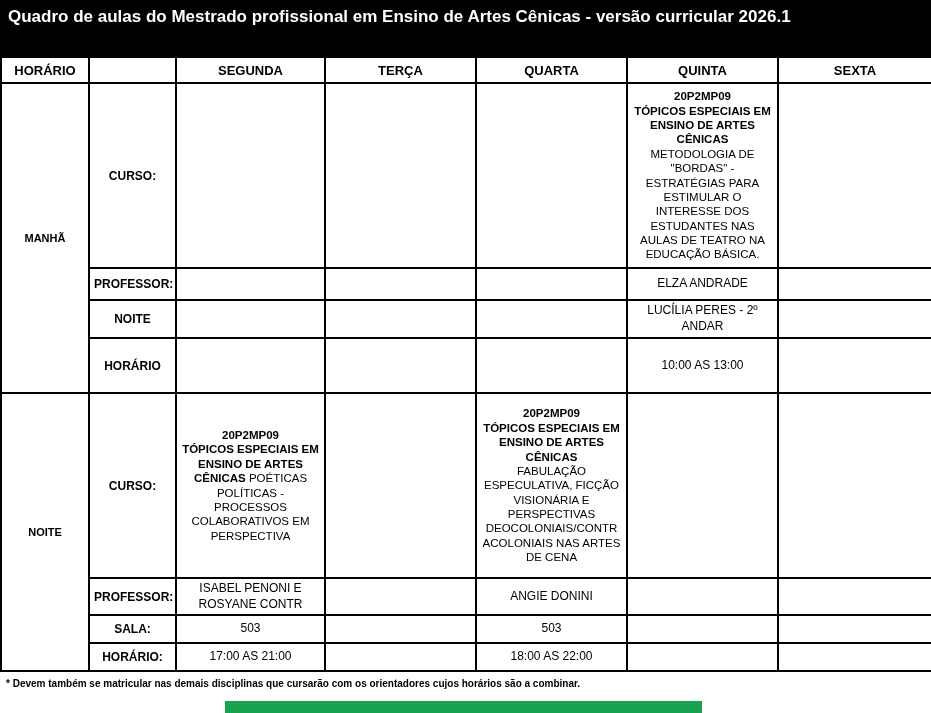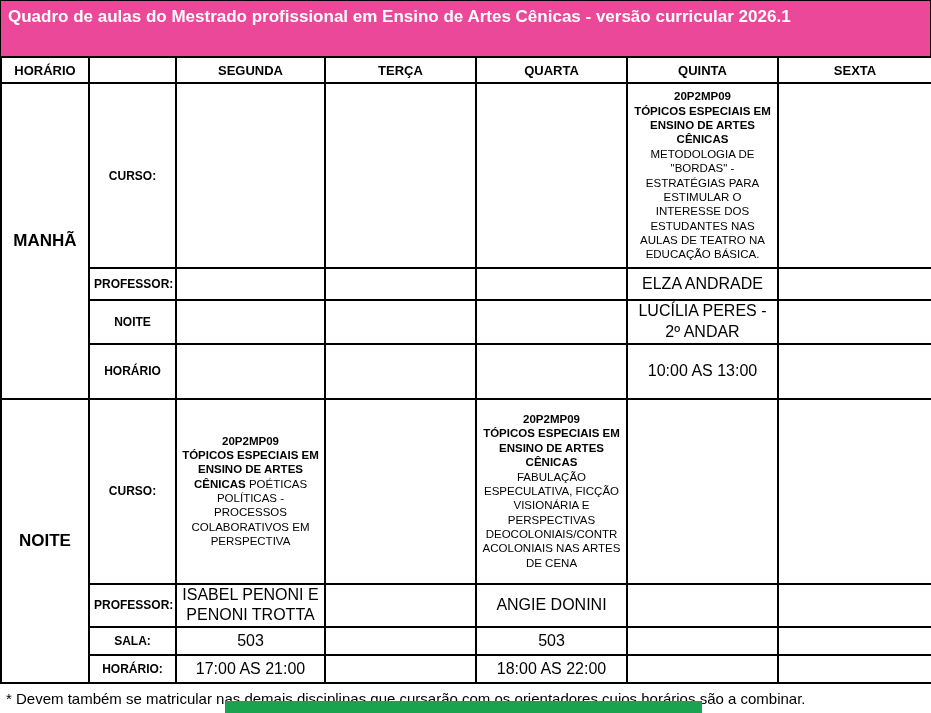--- a/index.html
+++ b/index.html
@@ -20,53 +20,53 @@
     width: 931px; table-layout: fixed; border-collapse: collapse;
     background: #fff;
   }
   .schedule th, .schedule td {
     border: 2px solid #000;
     padding: 0 4px;
     text-align: center; vertical-align: middle;
     overflow: hidden;
   }
   .schedule th { font-size: 13px; font-weight: bold; height: 24px; }
-  .period   { font-weight: bold; font-size: 17px; }
+  .period   { font-weight: bold; font-size: 11px; }
   .rowlabel { font-weight: bold; font-size: 12px; }
-  .value    { font-size: 16px; line-height: 1.3; }
+  .value    { font-size: 12px; line-height: 1.3; }
   .course-cell {
     vertical-align: top;
     padding: 9px 7px 4px;
     font-size: 11.5px; line-height: 1.25;
     overflow-wrap: break-word;
     margin-top: 32px;
   }
   .code, .ctitle { font-weight: bold; }
   .flow .ctitle, .flow .cdesc { display: inline; }
   tr.r-curso  { height: 185px; }
   tr.rm-prof  { height: 32px; }
   tr.rm-sala  { height: 38px; }
   tr.rm-hor   { height: 55px; }
   tr.rn-prof  { height: 37px; }
   tr.rn-sala  { height: 28px; margin-left: 27px; }
   tr.rn-hor   { height: 28px; }
   .footnote {
     padding: 6px 6px 0;
-    font-weight: normal; font-size: 15px;
+    font-weight: bold; font-size: 10px;
   }
   .bottom-green-bar {
     position: absolute; left: 225px; bottom: 0;
     width: 477px; height: 12px;
     background: #1aa34f;
   }
 </style>
 </head>
 <body>
 
-<div class="banner" style="background: #ec4899;">
+<div class="banner" style="background: #000000;">
   <span>Quadro de aulas do Mestrado profissional em Ensino de Artes Cênicas - versão curricular 2026.1</span>
 </div>
 
 <table class="schedule">
   <colgroup>
     <col style="width:88px">
       <col style="width:87px">
       <col style="width:149px">
     <col style="width:151px">
       <col style="width:151px">
@@ -137,21 +137,21 @@
     <td class="course-cell">
       <div class="code">20P2MP09</div>
       <div class="ctitle">TÓPICOS ESPECIAIS EM ENSINO DE ARTES CÊNICAS</div>
       <div class="cdesc">FABULAÇÃO ESPECULATIVA, FICÇÃO VISIONÁRIA E PERSPECTIVAS DEOCOLONIAIS/CONTR ACOLONIAIS NAS ARTES DE CENA</div>
     </td>
     <td></td>
     <td></td>
   </tr>
   <tr class="rn-prof">
     <td class="rowlabel">PROFESSOR:</td>
-    <td class="value">ISABEL PENONI E PENONI TROTTA</td>
+    <td class="value">ISABEL PENONI E ROSYANE CONTR</td>
     <td></td>
     <td class="value">ANGIE DONINI</td>
     <td></td>
     <td></td>
   </tr>
   <tr class="rn-sala">
     <td class="rowlabel">SALA:</td>
     <td class="value">503</td>
     <td></td>
     <td class="value">503</td>

